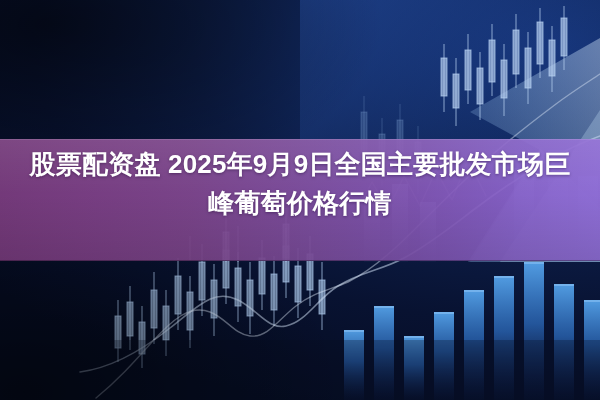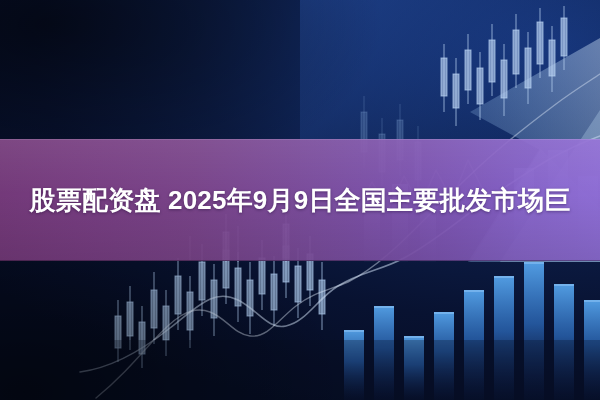--- a/index.html
+++ b/index.html
@@ -52,21 +52,21 @@
     position:absolute;left:0;top:139px;width:600px;height:1px;
     background:rgba(255,255,255,.12);
   }
   .band-edge-bottom{
     position:absolute;left:0;top:260px;width:600px;height:1px;
     background:rgba(0,0,0,.28);
   }
 
   
   .headline{
-    position:absolute;left:0;top:139px;width:600px;height:122px;
+    position:absolute;left:0;top:123px;width:600px;height:122px;
     display:flex;flex-direction:column;
     align-items:center;justify-content:center;
     text-align:center;
     color:#ffffff;
     font-size:26px;
     font-weight:bold;
     line-height:39px;
     letter-spacing:.2px;
     text-shadow:0 1px 3px rgba(20,0,40,.40);
     padding:0 14px;
@@ -255,15 +255,16 @@
 
   <div class="bg-vignette"></div>
 
   <div class="band"></div>
   <div class="band-sheen"></div>
   <div class="band-edge-top"></div>
   <div class="band-edge-bottom"></div>
 
   <div class="headline">
     <div class="l1">股票配资盘 2025年9月9日全国主要批发市场巨</div>
+    <div class="l2">峰葡萄价格行情</div>
   </div>
 
 </div>
 
 </body></html>

